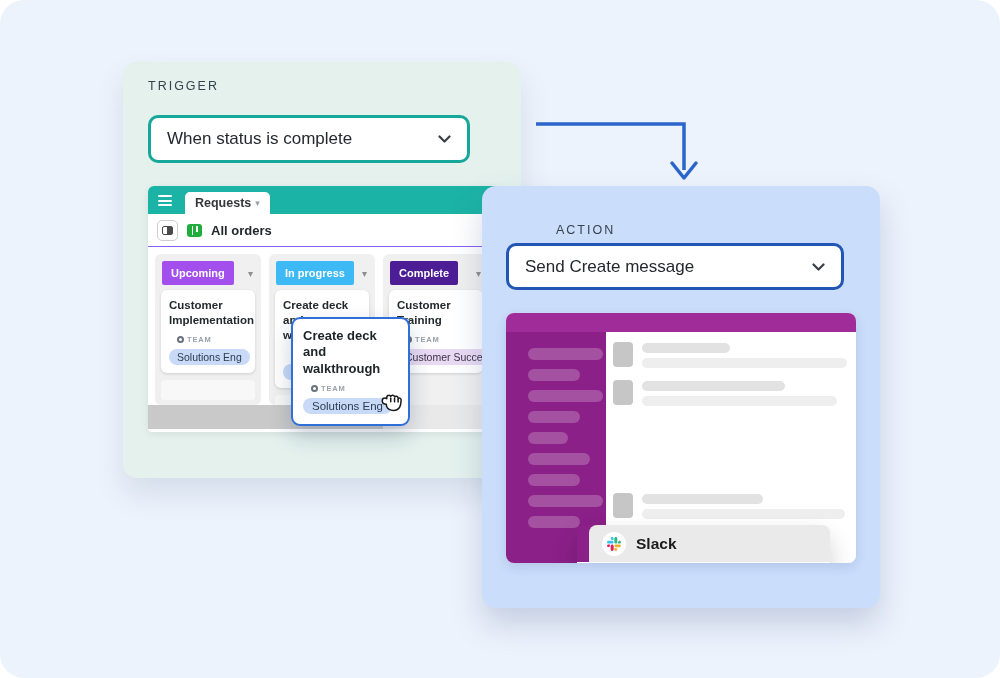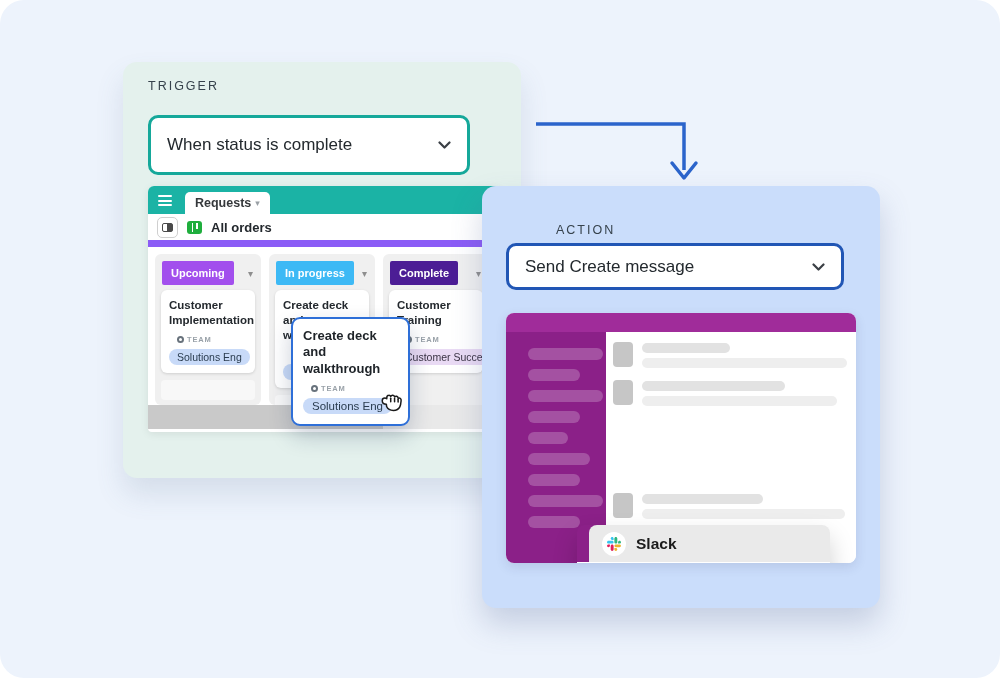--- a/index.html
+++ b/index.html
@@ -6,35 +6,35 @@
   html,body { width:1000px; height:678px; background:#ffffff; font-family:"Liberation Sans","DejaVu Sans",sans-serif; }
   .canvas { position:absolute; left:0; top:0; width:1000px; height:678px; background:#edf3fc; border-radius:24px; overflow:hidden; }
 
   
   .trigger-panel { position:absolute; left:123px; top:62px; width:398px; height:416px;
     background:#e4f1ed; border-radius:14px; box-shadow:0 16px 28px rgba(90,110,140,.16); }
   .panel-label { position:absolute; left:25px; top:17px; font-size:12.5px; font-weight:400;
     letter-spacing:2px; color:#36424c; }
   .big-dropdown { position:absolute; background:#fff; border-radius:10px; display:flex;
     align-items:center; justify-content:space-between; padding:0 16px; cursor:pointer; }
-  .trigger-dd { left:25px; top:53px; width:322px; height:60px; border:3px solid #15a89a; }
+  .trigger-dd { left:25px; top:53px; width:322px; height:48px; border:3px solid #15a89a; }
   .dd-text { font-size:17px; color:#23292e; font-weight:500; }
   .chev { display:flex; align-items:center; }
 
   
   .board { position:absolute; left:25px; top:124px; width:352px; height:246px;
     border-radius:6px 6px 4px 4px; overflow:hidden; background:#fff; box-shadow:0 2px 8px rgba(0,0,0,.08); }
   .board-header { height:28px; background:#1bb3a5; display:flex; align-items:flex-end; }
   .hamburger { margin:0 0 8px 10px; display:flex; flex-direction:column; gap:2.5px; cursor:pointer; }
   .hamburger i { display:block; width:14px; height:2px; background:#fff; border-radius:1px; }
   .board-tab { margin-left:13px; height:22px; background:#fff; border-radius:5px 5px 0 0;
     display:flex; align-items:center; padding:0 10px; gap:4px; cursor:pointer; }
   .board-tab .t { font-size:12.5px; font-weight:600; color:#35383b; }
   .board-tab .c { font-size:9px; color:#9aa0a5; }
-  .board-toolbar { height:33px; background:#fff; border-bottom:7px solid #8b5cf6;
+  .board-toolbar { height:33px; background:#fff; border-bottom:1px solid #8b5cf6;
     display:flex; align-items:center; padding:0 9px; gap:9px; }
   .toggle-btn { width:21px; height:21px; border:1px solid #cfcfcf; border-radius:5px;
     display:flex; align-items:center; justify-content:center; background:#fff; cursor:pointer; }
   .toggle-glyph { width:11px; height:9px; border:1.5px solid #4a4a4a; border-radius:2px;
     background:linear-gradient(to right, transparent 50%, #4a4a4a 50%); }
   .board-glyph { position:relative; width:15px; height:13px; background:#1fae3d; border-radius:3px; }
   .board-glyph i { position:absolute; top:2px; width:1.5px; background:#fff; }
   .board-glyph i:nth-child(1){ left:4.5px; height:9px; }
   .board-glyph i:nth-child(2){ left:9px; height:6px; }
   .view-label { font-size:13px; font-weight:600; color:#23282d; }

